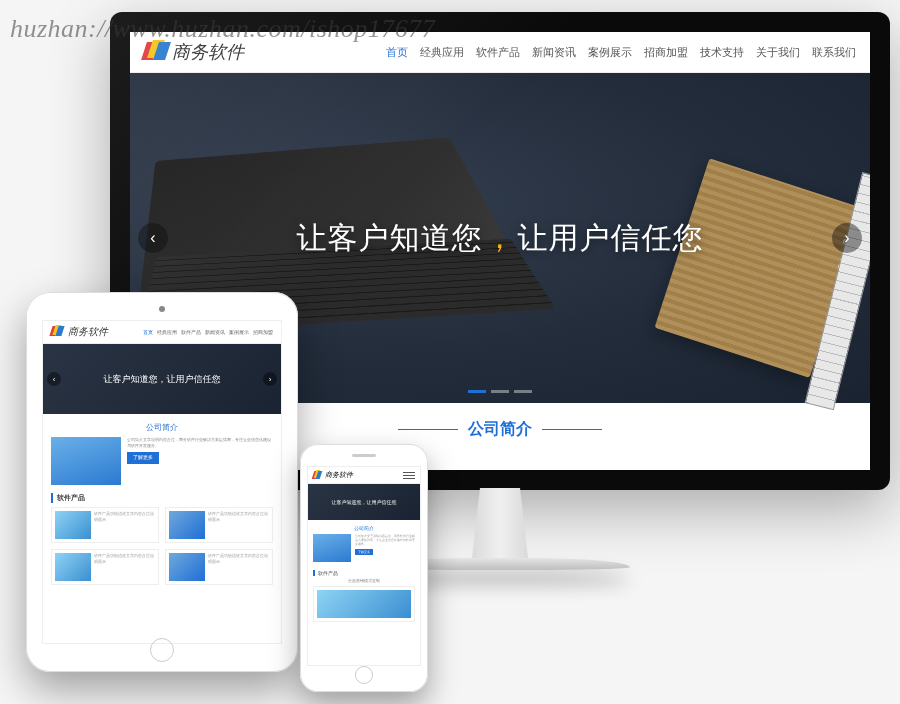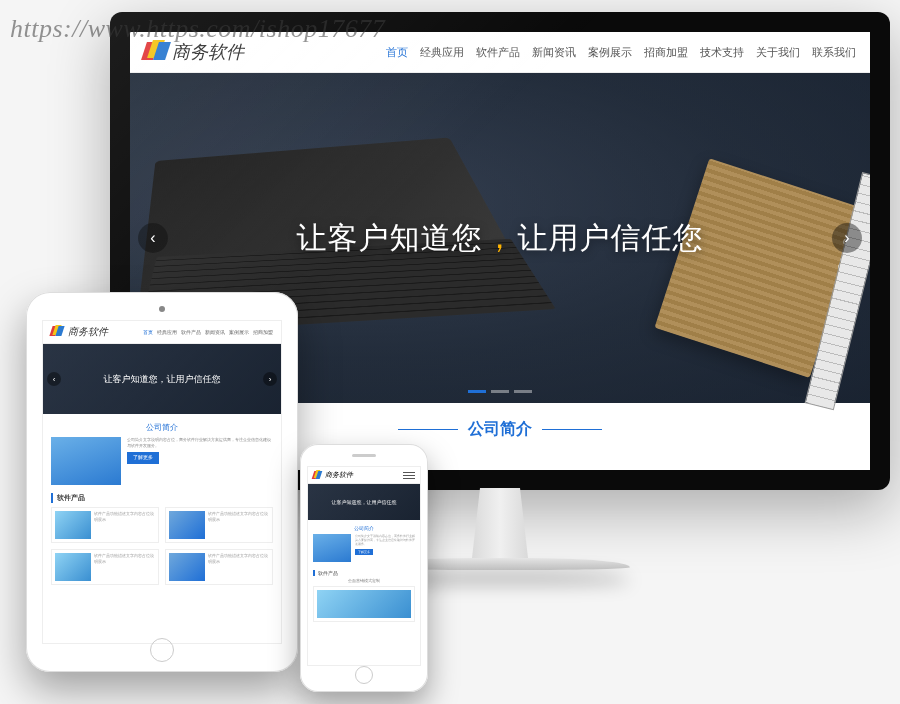--- a/index.html
+++ b/index.html
@@ -238,21 +238,21 @@
 .p-txt { font-size:3px; color:#999; line-height:1.4; flex:1; }
 .p-btn { display:inline-block;background:#1f6fd6;color:#fff;font-size:3px;padding:1px 3px;margin-top:2px; }
 .p-sect2 { font-size:5px;color:#444;border-left:2px solid #1f6fd6;padding-left:3px;margin:4px 5px 2px; }
 .p-sub { font-size:4px;color:#888;text-align:center;padding-bottom:3px; }
 .p-card { margin:0 5px 4px; border:1px solid #eee; padding:3px; }
 .p-card-img { width:100%; height:28px; background:linear-gradient(135deg,#8fd3f4,#3a8fd1); }
 </style>
 </head>
 <body>
 
-<div class="watermark">https://www.https.com/ishop17677</div>
+<div class="watermark">huzhan://www.huzhan.com/ishop17677</div>
 
 <div class="monitor">
   <div class="monitor-frame">
     <div class="monitor-screen">
       <div class="page-header">
         <div class="logo">
           <div class="logo-mark">
               <span class="lr"></span>
               <span class="ly"></span>
               <span class="lb"></span>

